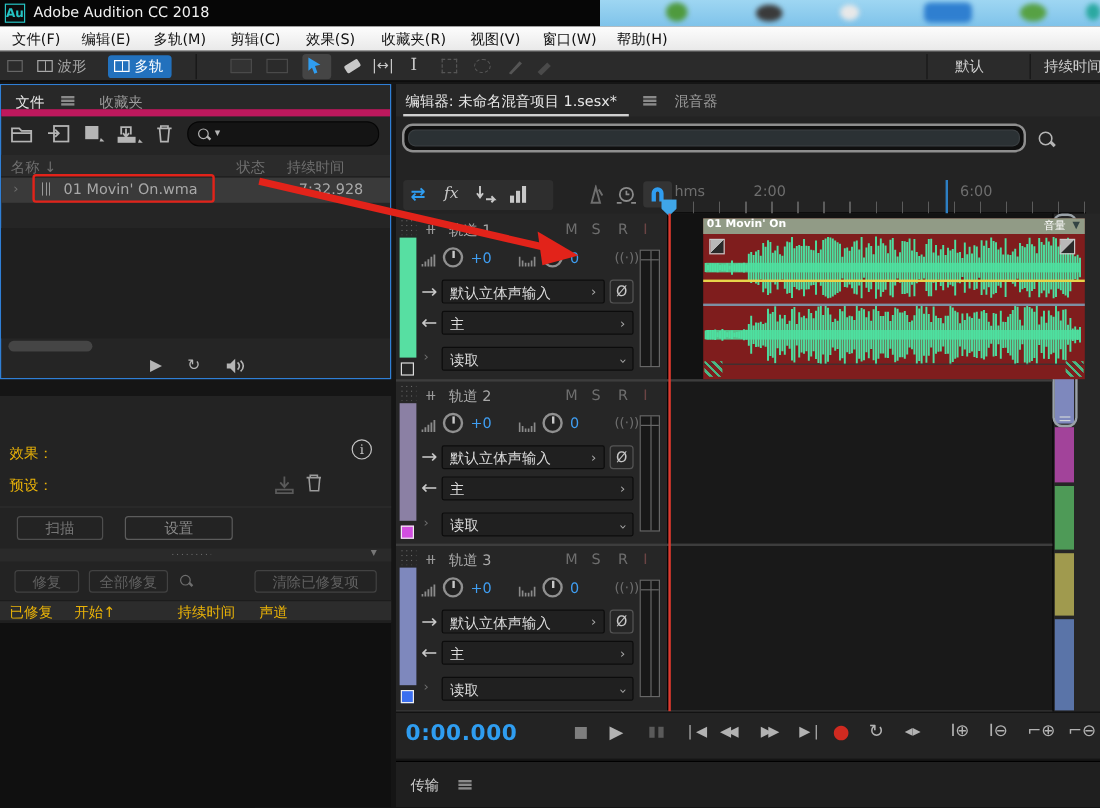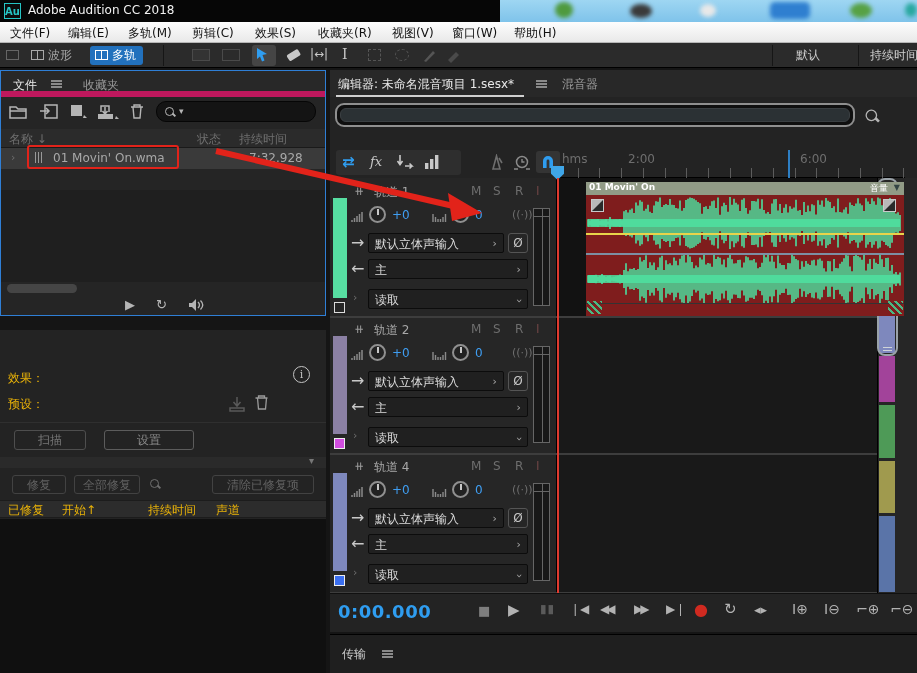--- a/index.html
+++ b/index.html
@@ -355,21 +355,21 @@
       <div class="ddown" style="left:38px;top:109px;width:160px;height:20px;">
         <span>读取</span><span class="caret-d" style="top:1px;">›</span>
       </div>
     </div>
 
     <div class="abs" style="left:0;top:385px;width:226px;height:138px;">
       <div class="abs dot-grip" style="left:3px;top:2px;width:14px;height:14px;"></div>
       <div class="abs" style="left:3px;top:18px;width:14px;height:98px;background:#7e88bd;"></div>
       <div class="abs" style="left:4px;top:120px;width:11px;height:11px;background:#3b6ff0;border:1px solid #eee;"></div>
       <span class="abs" style="left:24px;top:4px;color:#9a9a9a;font-size:12px;letter-spacing:-1px;">⧺</span>
-      <span class="abs txt" style="left:44px;top:4px;color:#a8a8a8;">轨道 4</span>
+      <span class="abs txt" style="left:44px;top:4px;color:#a8a8a8;">轨道 3</span>
       <span class="abs txt dim" style="left:141px;top:4px;">M</span>
       <span class="abs txt dim" style="left:163px;top:4px;">S</span>
       <span class="abs txt dim" style="left:185px;top:4px;">R</span>
       <span class="abs txt" style="left:206px;top:4px;color:#6b4444;">I</span>
       <svg class="abs" style="left:21px;top:30px;" width="15" height="13">
           <path d="M1 12 v-2 M3.5 12 v-4 M6 12 v-6 M8.5 12 v-8 M11 12 v-10" stroke="#8a8a8a" stroke-width="1.5"></path>
         </svg>
       <span class="knob" style="left:39px;top:26px;"></span>
       <span class="abs txt blue" style="left:62px;top:28px;">+0</span>
       <svg class="abs" style="left:102px;top:30px;" width="17" height="13">

